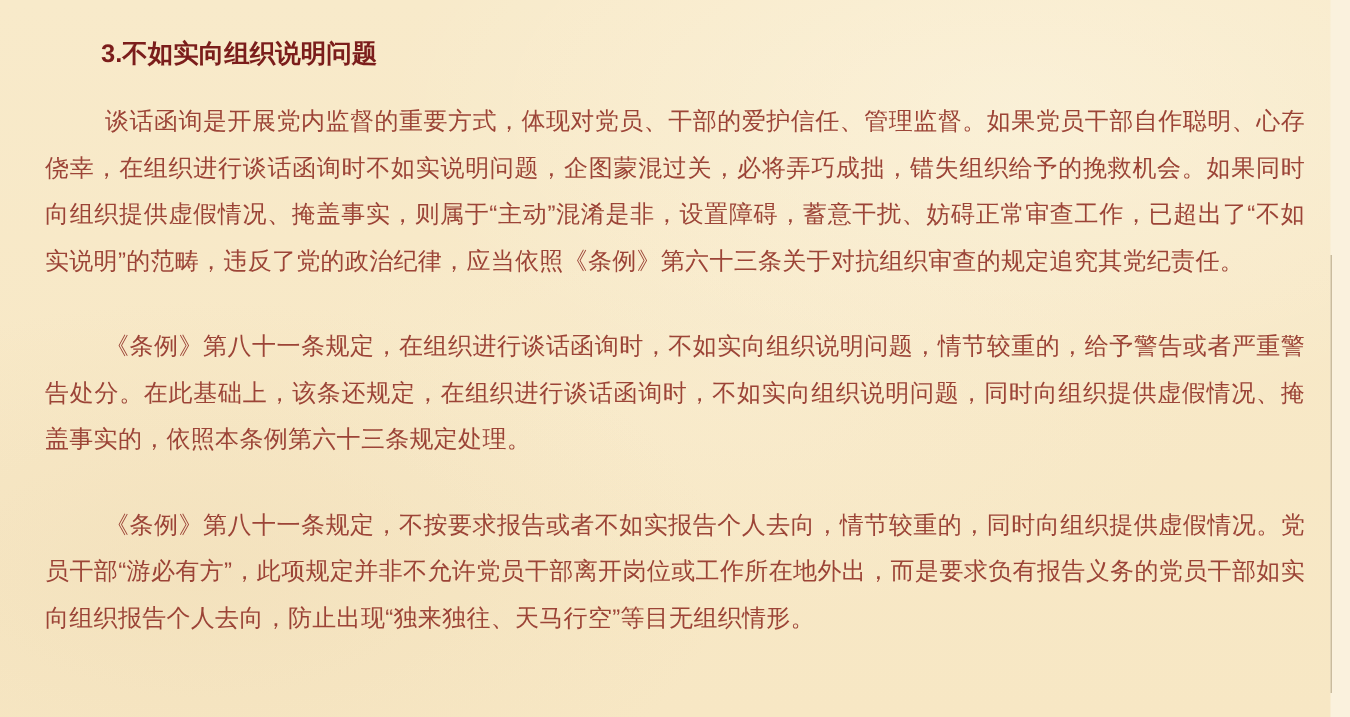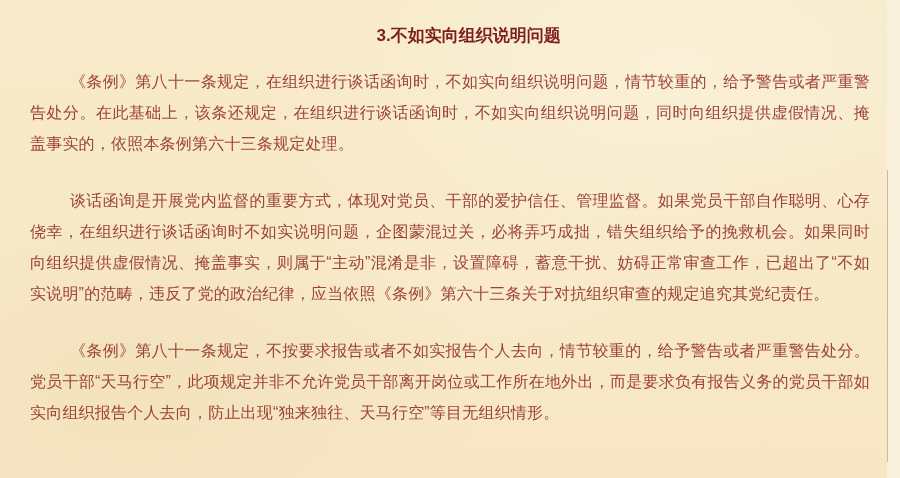--- a/index.html
+++ b/index.html
@@ -27,21 +27,20 @@
     box-sizing: border-box;
     padding: 26px 30px 0 30px;
   }
   .sec-heading {
     margin: 26px 0 0 0;
     color: #7b1d1b;
     font-size: 17px;
     font-weight: bold;
     line-height: 20px;
     text-indent: 2.2em;
-    text-align: center;
   }
   .sec-heading:first-child {
     margin-top: 0;
   }
   .body-para {
     margin: 20px 0 26px 0;
     color: #9c4437;
     font-size: 16px;
     line-height: 31px;
     text-align: justify;
@@ -64,19 +63,19 @@
     height: 292px;
     background: #c9bb9e;
   }
 </style>
 </head>
 <body>
 
 <div class="page">
   <div class="content">
     <h2 class="sec-heading">3.不如实向组织说明问题</h2>
+    <p class="body-para">谈话函询是开展党内监督的重要方式，体现对党员、干部的爱护信任、管理监督。如果党员干部自作聪明、心存侥幸，在组织进行谈话函询时不如实说明问题，企图蒙混过关，必将弄巧成拙，错失组织给予的挽救机会。如果同时向组织提供虚假情况、掩盖事实，则属于“主动”混淆是非，设置障碍，蓄意干扰、妨碍正常审查工作，已超出了“不如实说明”的范畴，违反了党的政治纪律，应当依照《条例》第六十三条关于对抗组织审查的规定追究其党纪责任。</p>
     <p class="body-para">《条例》第八十一条规定，在组织进行谈话函询时，不如实向组织说明问题，情节较重的，给予警告或者严重警告处分。在此基础上，该条还规定，在组织进行谈话函询时，不如实向组织说明问题，同时向组织提供虚假情况、掩盖事实的，依照本条例第六十三条规定处理。</p>
-    <p class="body-para">谈话函询是开展党内监督的重要方式，体现对党员、干部的爱护信任、管理监督。如果党员干部自作聪明、心存侥幸，在组织进行谈话函询时不如实说明问题，企图蒙混过关，必将弄巧成拙，错失组织给予的挽救机会。如果同时向组织提供虚假情况、掩盖事实，则属于“主动”混淆是非，设置障碍，蓄意干扰、妨碍正常审查工作，已超出了“不如实说明”的范畴，违反了党的政治纪律，应当依照《条例》第六十三条关于对抗组织审查的规定追究其党纪责任。</p>
-    <p class="body-para">《条例》第八十一条规定，不按要求报告或者不如实报告个人去向，情节较重的，给予警告或者严重警告处分。党员干部“天马行空”，此项规定并非不允许党员干部离开岗位或工作所在地外出，而是要求负有报告义务的党员干部如实向组织报告个人去向，防止出现“独来独往、天马行空”等目无组织情形。</p>
+    <p class="body-para">《条例》第八十一条规定，不按要求报告或者不如实报告个人去向，情节较重的，同时向组织提供虚假情况。党员干部“游必有方”，此项规定并非不允许党员干部离开岗位或工作所在地外出，而是要求负有报告义务的党员干部如实向组织报告个人去向，防止出现“独来独往、天马行空”等目无组织情形。</p>
   </div>
   <div class="edge-strip"></div>
   <div class="edge-line"></div>
 </div>
 
 </body></html>

